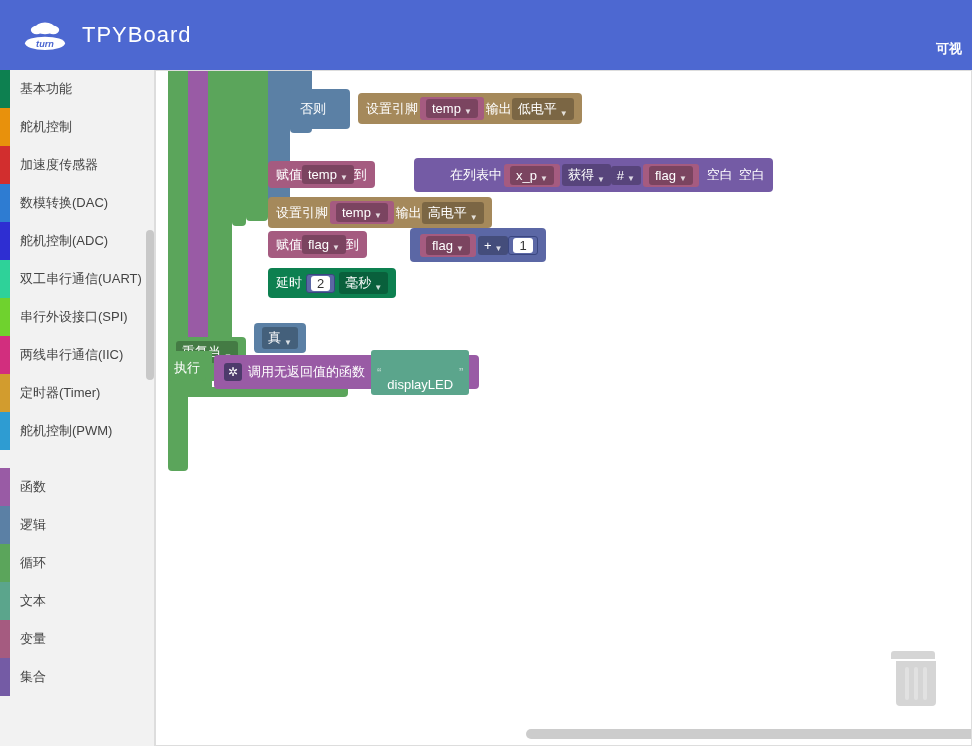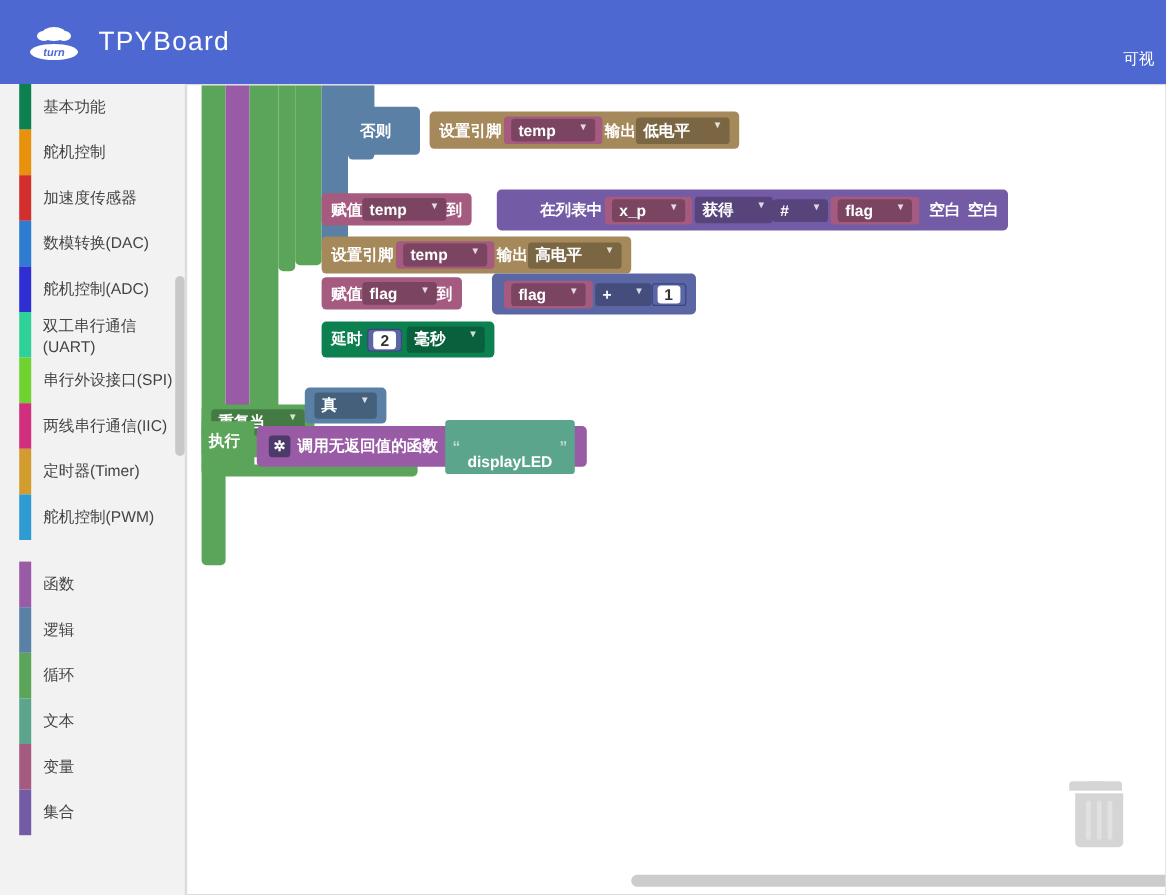--- a/index.html
+++ b/index.html
@@ -11,21 +11,21 @@
   height: 70px;
   display: flex;
   align-items: center;
   padding: 0 20px;
   position: relative;
 }
 .logo-area { display: flex; align-items: center; gap: 12px; }
 .logo-icon { width: 50px; height: 40px; display: flex; align-items: center; justify-content: center; }
 .logo-icon svg { width: 50px; height: 40px; }
 .title { font-size: 22px; font-weight: 300; letter-spacing: 1px; }
-.header-right { position: absolute; right: 10px; top: 40px; font-size: 13px; }
+.header-right { position: absolute; right: 10px; top: 40px; font-size: 13px; font-weight: bold; }
 
 .main { display: flex; height: calc(746px - 70px); position: relative; }
 
 .sidebar {
   width: 155px;
   background: #f2f2f2;
   border-right: 1px solid #ddd;
   overflow-y: auto;
   position: relative;
 }
@@ -34,21 +34,21 @@
   right: 0; top: 160px;
   width: 8px; height: 150px;
   background: #c8c8c8;
   border-radius: 4px;
 }
 
 .cat-item {
   display: flex;
   align-items: center;
   height: 38px;
-  padding-left: 16px;
+  padding-left: 0;
   cursor: pointer;
   font-size: 13px;
   color: #444;
 }
 .cat-stripe {
   width: 10px;
   height: 38px;
   margin-right: 10px;
 }
 .cat-item.group2 { margin-top: 18px; }
@@ -66,29 +66,28 @@
 
 .block {
   position: absolute;
   border-radius: 4px;
   color: #fff;
   font-size: 13px;
   display: flex;
   align-items: center;
   padding: 4px 8px;
   white-space: nowrap;
-  font-weight: bold;
 }
 .dropdown {
   background: rgba(0,0,0,0.25);
   border-radius: 3px;
   padding: 2px 6px;
   display: inline-flex;
-  align-items: flex-start;
-  gap: 19px;
+  align-items: flex-end;
+  gap: 3px;
 }
 .dropdown .arrow {
   font-size: 8px;
   opacity: 0.8;
 }
 .value-text {
   background: #fff;
   color: #333;
   border-radius: 3px;
   padding: 1px 6px;

